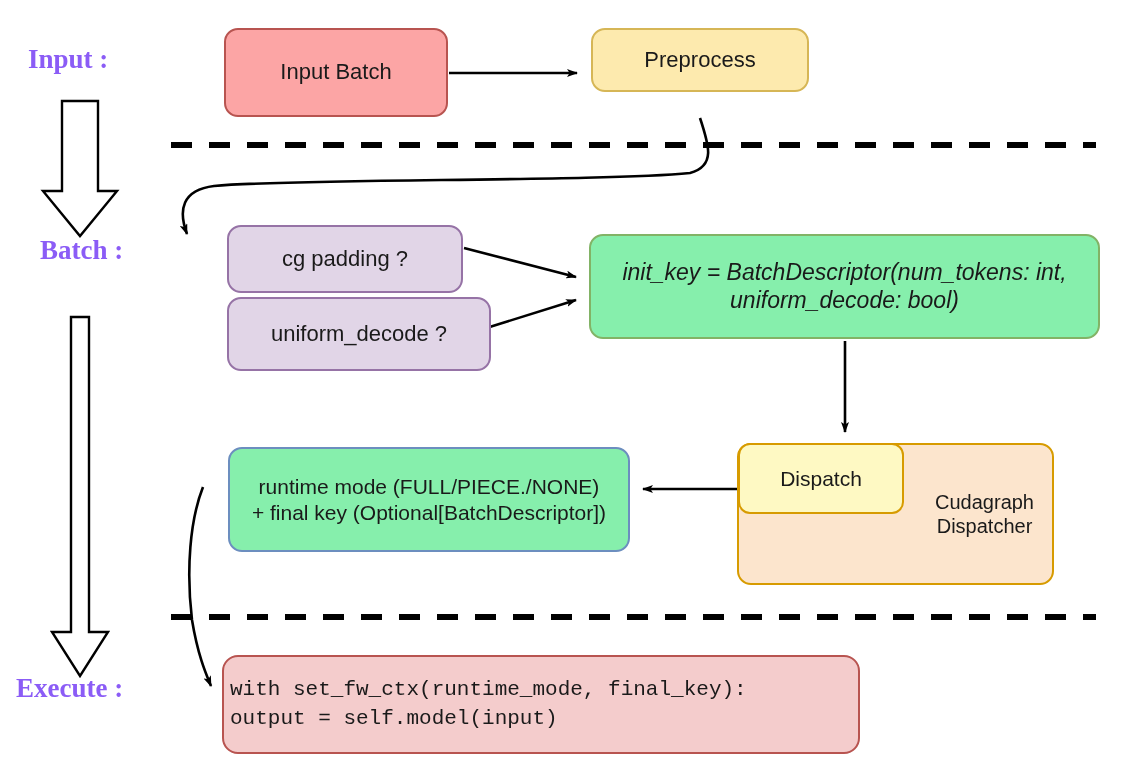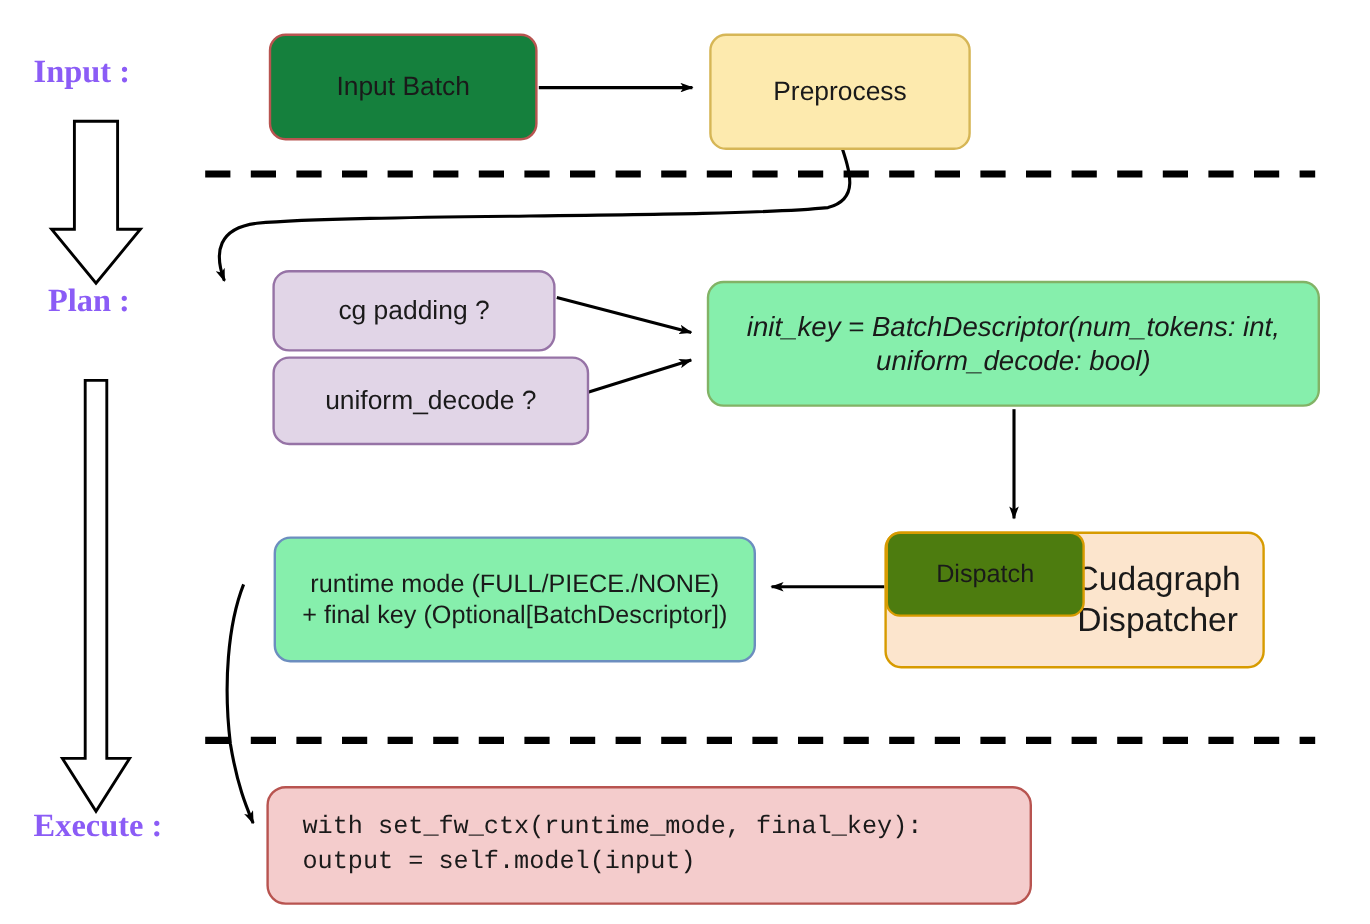--- a/index.html
+++ b/index.html
@@ -48,28 +48,28 @@
     line-height: 1.2;
     padding: 4px 8px;
   }
   .node-text { white-space: pre-line; }
   .node.code {
     font-family: "Liberation Mono", monospace;
     font-size: 21px;
     justify-content: flex-start;
     text-align: left;
     line-height: 1.35;
-    padding-left: 28px;
+    padding-left: 6px;
   }
   .node-input-batch {
     left: 224px; top: 28px; width: 224px; height: 89px;
-    background: #15803d; border-color: #b85450;
+    background: #fca5a5; border-color: #b85450;
   }
   .node-preprocess {
-    left: 591px; top: 28px; width: 218px; height: 97px;
+    left: 591px; top: 28px; width: 218px; height: 64px;
     background: #fdeaae; border-color: #d6b656;
   }
   .node-cg-padding {
     left: 227px; top: 213px; width: 236px; height: 68px;
     background: #e1d5e7; border-color: #9673a6; margin-top: 12px;
   }
   .node-uniform-decode {
     left: 227px; top: 297px; width: 264px; height: 74px;
     background: #e1d5e7; border-color: #9673a6;
   }
@@ -78,29 +78,29 @@
     background: #86efac; border-color: #82b366;
     font-size: 23px;
     font-style: italic;
   }
   .node-runtime-mode {
     left: 228px; top: 447px; width: 402px; height: 105px;
     background: #86efac; border-color: #6c8ebf;
     font-size: 21px;
   }
   .node-cudagraph-dispatcher {
-    left: 737px; top: 443px; width: 317px; height: 114px;
+    left: 737px; top: 443px; width: 317px; height: 142px;
     background: #fce5cd; border-color: #d79b00;
     justify-content: flex-end;
     padding-right: 18px;
-    font-size: 28px;
+    font-size: 20px;
   }
   .node-dispatch {
     left: 738px; top: 443px; width: 166px; height: 71px;
-    background: #4d7c0f; border-color: #d79b00;
+    background: #fef9c3; border-color: #d79b00;
     font-size: 21px;
     border-radius: 12px;
   }
   .node-exec-code {
     left: 222px; top: 655px; width: 638px; height: 99px;
     background: #f4cccc; border-color: #b85450;
     border-radius: 16px;
   }
 </style>
 </head>
@@ -134,22 +134,22 @@
     <path d="M464,335 L576,300" fill="none" stroke="#000000" stroke-width="2.6" marker-end="url(#arrowhead)"></path>
 
     <path d="M845,341 L845,432" fill="none" stroke="#000000" stroke-width="2.6" marker-end="url(#arrowhead)"></path>
 
     <path d="M737,489 L643,489" fill="none" stroke="#000000" stroke-width="2.6" marker-end="url(#arrowhead)"></path>
 
     <path d="M203,487 C190,520 186,570 192,620 C198,656 206,674 211,686" fill="none" stroke="#000000" stroke-width="2.6" marker-end="url(#arrowhead)"></path>
   </svg>
 
   <div class="stage-label" style="left:28px; top:44px;">Input :</div>
-  <div class="stage-label" style="left:40px; top:235px;">Plan :</div>
-  <div class="stage-label" style="left:28px; top:673px;">Execute :</div>
+  <div class="stage-label" style="left:40px; top:235px;">Batch :</div>
+  <div class="stage-label" style="left:16px; top:673px;">Execute :</div>
 
   <div class="node node-input-batch">
     <span class="node-text">Input Batch</span>
   </div>
 
   <div class="node node-preprocess">
     <span class="node-text">Preprocess</span>
   </div>
 
   <div class="node node-cg-padding">

